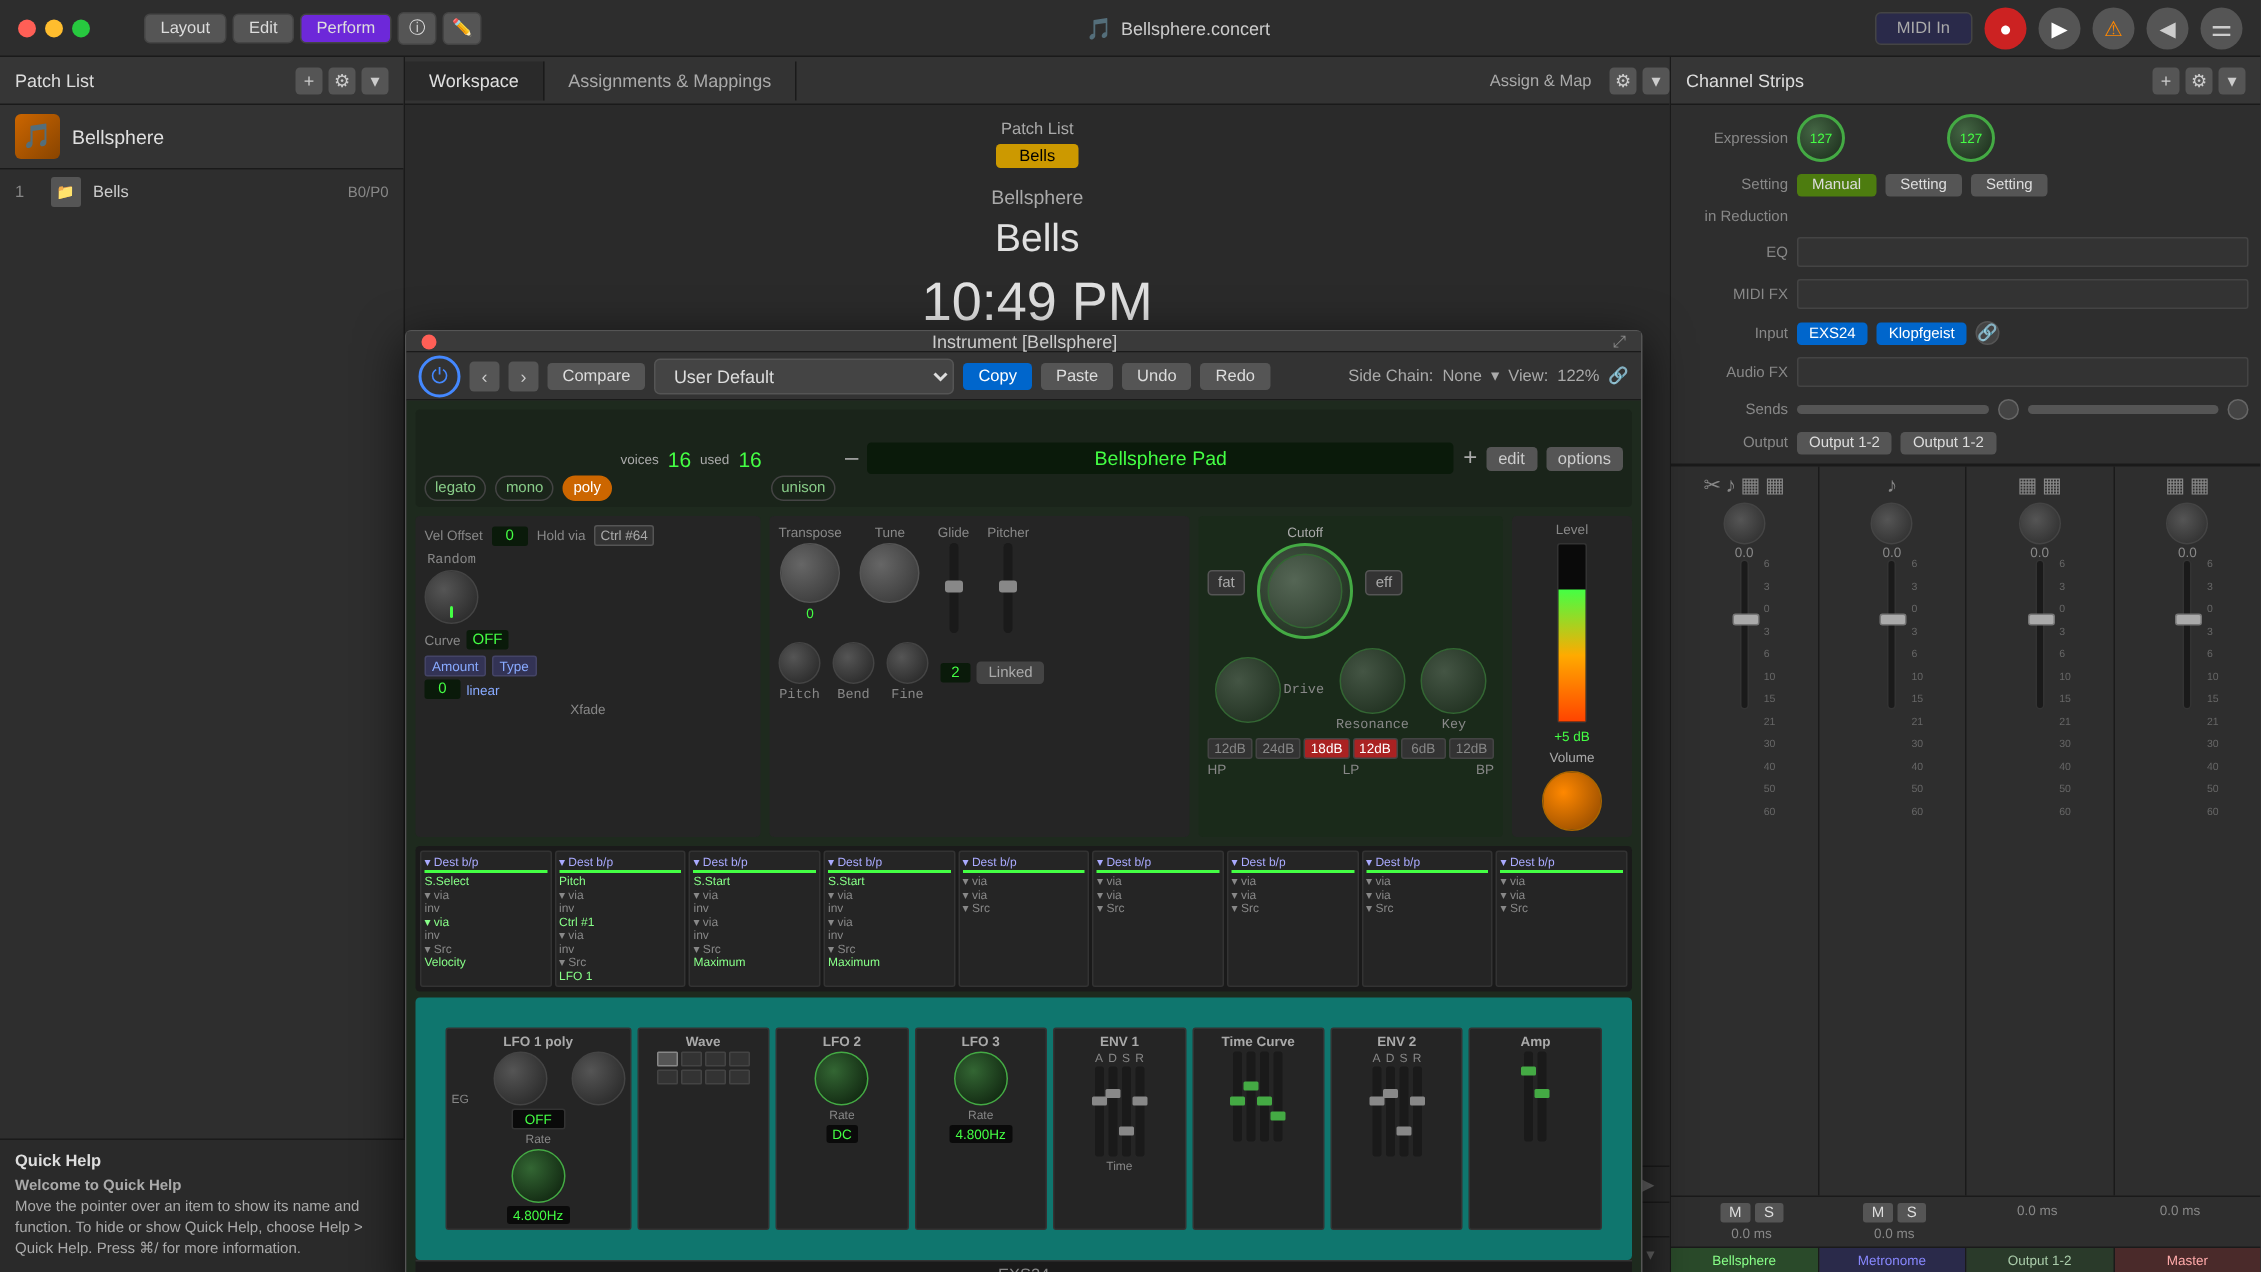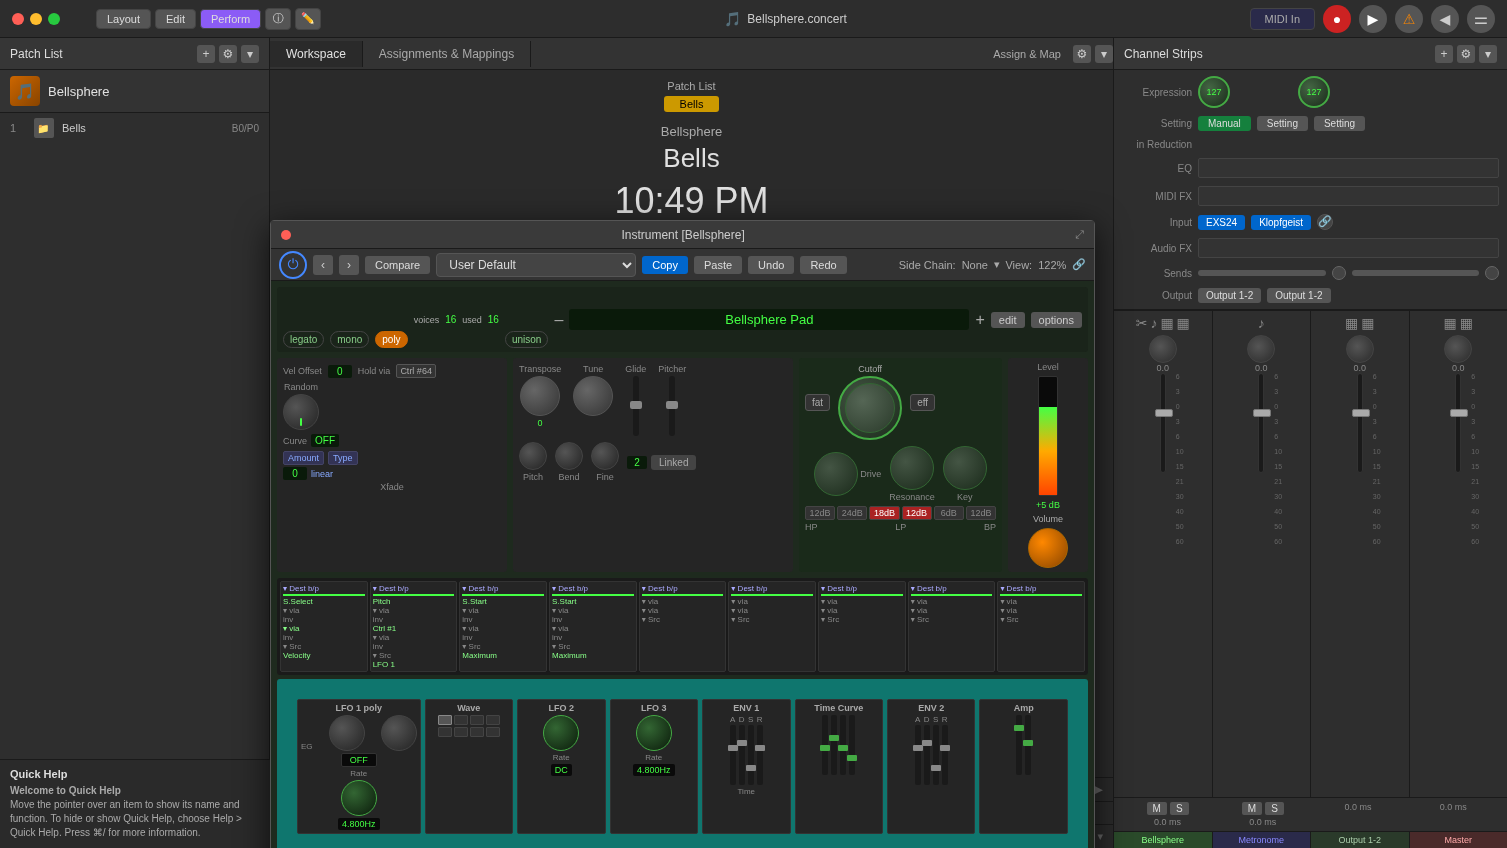--- a/index.html
+++ b/index.html
@@ -53,21 +53,21 @@
     }
     .toolbar-btn {
       padding: 3px 10px;
       background: #555;
       border: 1px solid #444;
       border-radius: 4px;
       color: #ddd;
       font-size: 11px;
       cursor: pointer;
     }
-    .toolbar-btn.active { background: #8b5cf6; }
+    .toolbar-btn.active { background: #6d28d9; }
     .toolbar-icon-btn {
       width: 26px; height: 22px;
       background: #555;
       border: 1px solid #444;
       border-radius: 4px;
       display: flex; align-items: center; justify-content: center;
       cursor: pointer;
       color: #ddd;
     }
 
@@ -230,21 +230,21 @@
       box-shadow: 0 8px 32px rgba(0,0,0,0.7);
       z-index: 10;
     }
     .inst-titlebar {
       display: flex;
       align-items: center;
       justify-content: space-between;
       background: #3a3a3a;
       padding: 4px 10px;
       border-bottom: 1px solid #1a1a1a;
-      height: 28px;
+      height: 14px;
     }
     .inst-traffic { display: flex; gap: 5px; }
     .inst-tl { width: 10px; height: 10px; border-radius: 50%; }
     .inst-tl-close { background: #ff5f56; }
     .inst-title { color: #ccc; font-size: 12px; }
     .inst-resize { color: #888; cursor: pointer; }
 
     .inst-toolbar {
       display: flex;
       align-items: center;
@@ -312,21 +312,21 @@
     .mode-btn {
       padding: 2px 6px;
       border: 1px solid #444;
       border-radius: 10px;
       color: #88cc88;
       font-size: 10px;
       cursor: pointer;
       margin-top: 40px;
     }
     .mode-btn.active { background: #cc6600; color: #fff; border-color: #cc6600; }
-    .voices-display { color: #44ff44; font-size: 10px; }
+    .voices-display { color: #44ff44; font-size: 14px; }
     .patch-name-display {
       flex: 1;
       background: #0a1a0a;
       color: #44ff44;
       text-align: center;
       padding: 3px;
       font-size: 13px;
       border-radius: 3px;
     }
     .edit-btn {
@@ -351,21 +351,21 @@
       gap: 6px;
     }
 
     
     .exs-left {
       width: 230px;
       background: #252525;
       border-radius: 3px;
       padding: 6px;
     }
-    .knob-label { font-size: 9px; color: #888; }
+    .knob-label { font-size: 9px; color: #888; font-family: Liberation Mono, monospace; }
     .knob {
       width: 36px; height: 36px;
       border-radius: 50%;
       background: radial-gradient(circle at 35% 35%, #555, #222);
       border: 1px solid #444;
       display: flex; align-items: center; justify-content: center;
       position: relative;
       cursor: pointer;
     }
     .knob-sm {
@@ -717,21 +717,21 @@
       cursor: pointer;
     }
     .setting-btn {
       padding: 2px 10px;
       background: #555;
       border-radius: 3px;
       color: #ddd;
       font-size: 10px;
       cursor: pointer;
     }
-    .setting-btn.active { background: #15803d; }
+    .setting-btn.active { background: #4d7c0f; }
     .eq-bar {
       height: 20px;
       background: #333;
       border: 1px solid #444;
       border-radius: 2px;
       flex: 1;
     }
     .midi-fx-bar {
       height: 20px;
       background: #333;

